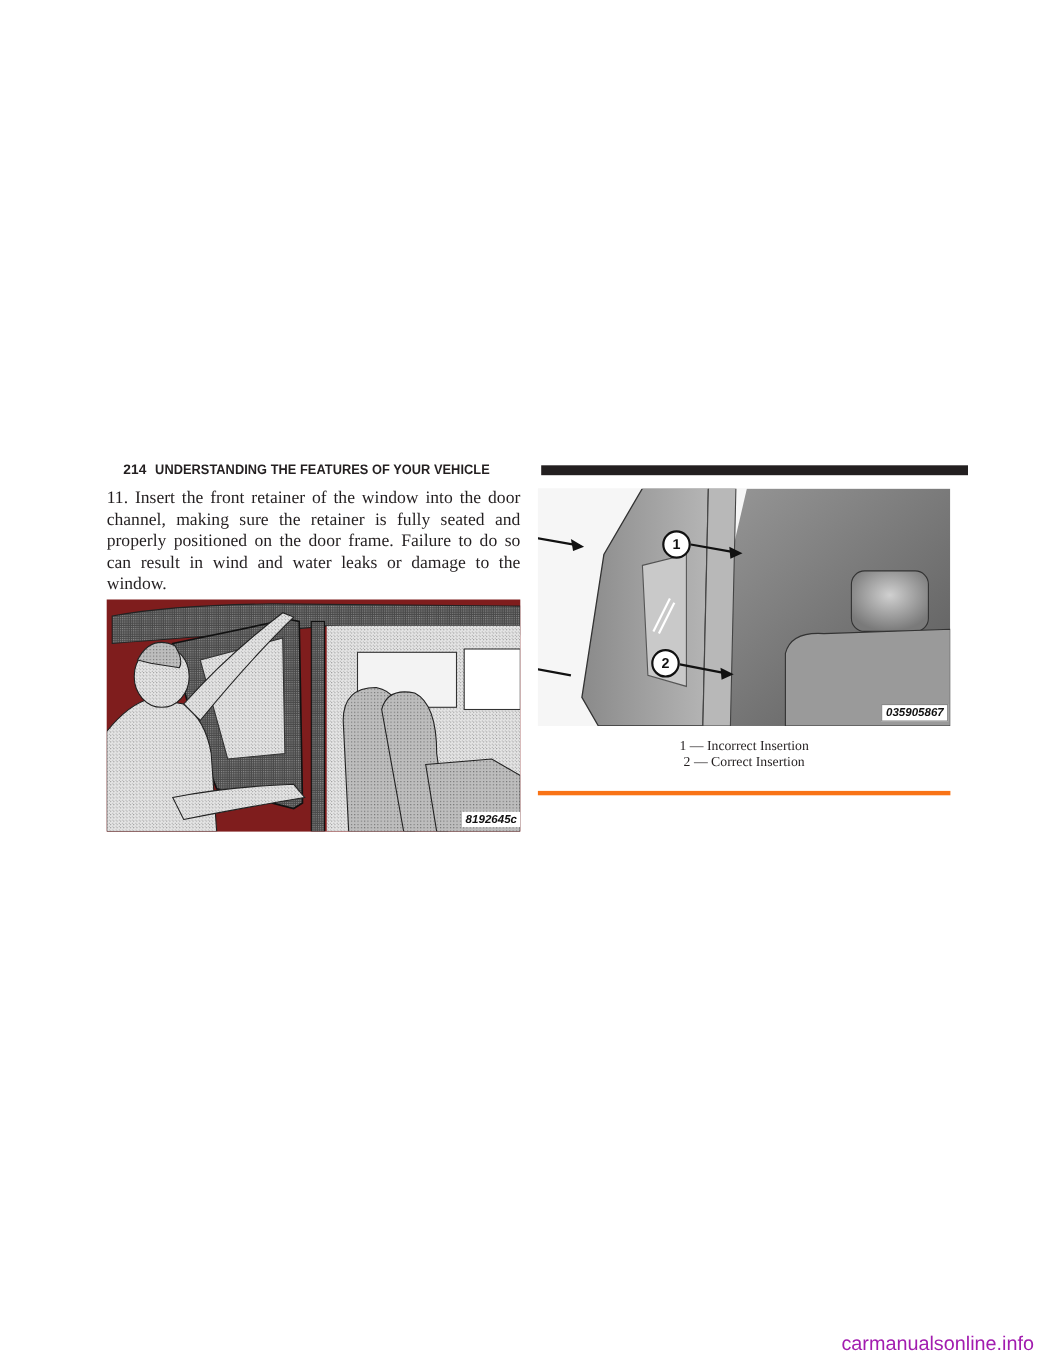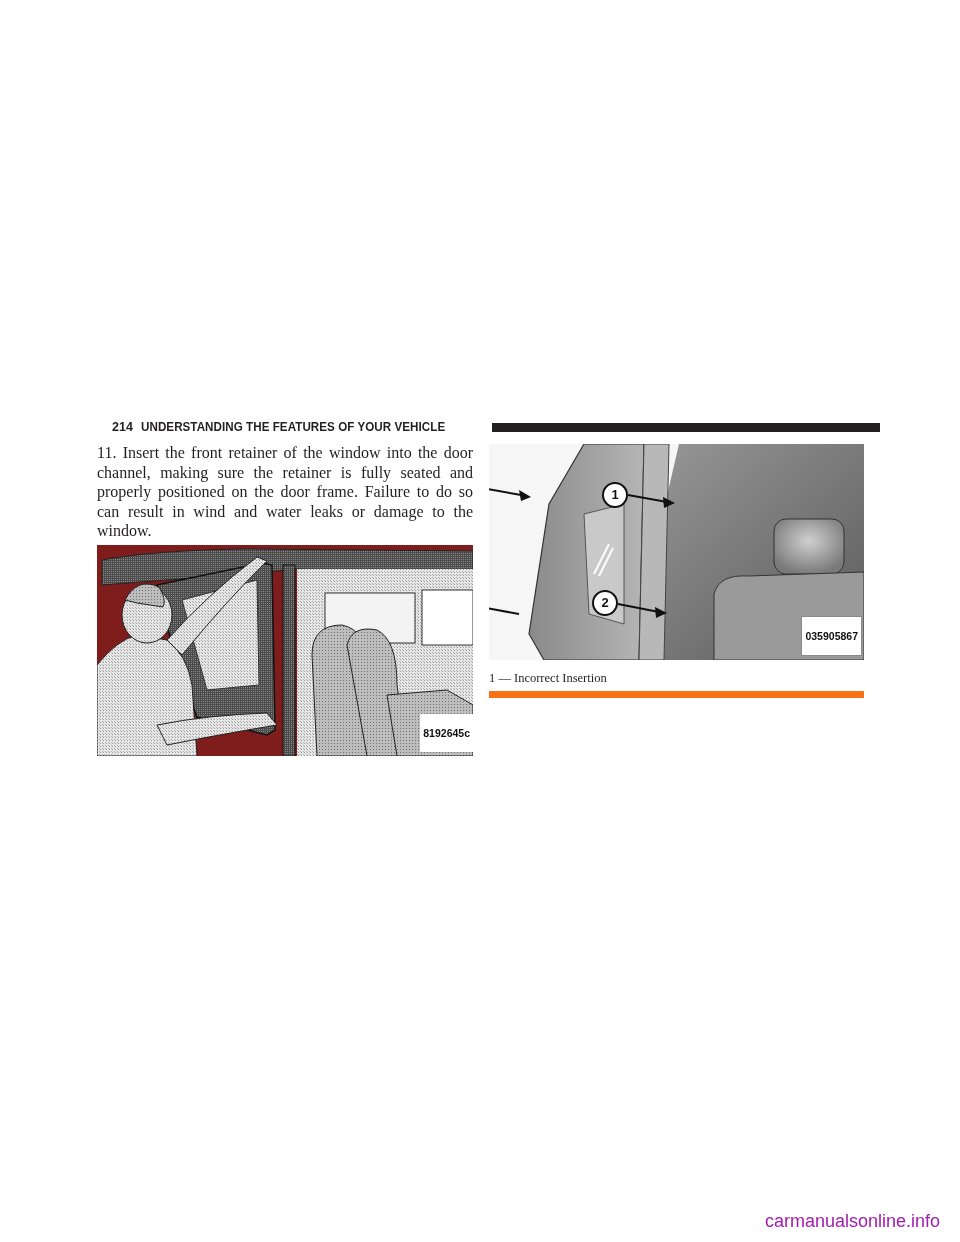--- a/index.html
+++ b/index.html
@@ -8,27 +8,27 @@
     .header { position: absolute; left: 112px; top: 418px; width: 768px; height: 16px; display: flex; align-items: flex-end; }
     .header .page-num { font-family: "Liberation Sans", sans-serif; font-weight: bold; font-size: 12.5px; letter-spacing: 0.1px; margin-right: 8px; }
     .header .section-title { font-family: "Liberation Sans", sans-serif; font-weight: bold; font-size: 12.5px; letter-spacing: 0.05px; white-space: nowrap; transform: scaleX(0.93); transform-origin: left center; }
     .header .bar { position: absolute; left: 380px; right: 0; top: 5px; height: 9px; background: #231f20; }
 
     .body-text { position: absolute; left: 97px; top: 443px; width: 376px; font-size: 16px; line-height: 19.5px; text-align: justify; text-align-last: left; }
 
     .fig-left { position: absolute; left: 97px; top: 545px; width: 376px; height: 211px; overflow: hidden; background: #7f1d1d; }
     .fig-right { position: absolute; left: 489px; top: 444px; width: 375px; height: 216px; overflow: hidden; background: #f4f4f4; }
 
-    .fig-code { position: absolute; font-family: "Liberation Sans", sans-serif; font-weight: bold; font-size: 10.5px; color: #111; background: #fff; padding: 13px 3px; line-height: 12px; }
+    .fig-code { position: absolute; font-family: "Liberation Sans", sans-serif; font-weight: bold; font-size: 10.5px; color: #111; background: #fff; padding: 1px 3px; line-height: 12px; font-style: italic; }
     .fig-left .fig-code { right: 0; bottom: 4px; }
     .fig-right .fig-code { right: 2px; bottom: 4px; border: 1px solid #888; }
 
     .callout { position: absolute; width: 22px; height: 22px; border: 2px solid #111; border-radius: 50%; background: #fff; font-family: "Liberation Sans", sans-serif; font-weight: bold; font-size: 13px; line-height: 22px; text-align: center; color: #111; }
 
-    .caption { position: absolute; left: 489px; top: 671px; width: 375px; font-size: 12.5px; line-height: 14px; border-bottom: 7px solid #f97316; padding-bottom: 6px; }
+    .caption { position: absolute; left: 489px; top: 671px; width: 375px; font-size: 12.5px; line-height: 14px; border-bottom: 4px solid #f97316; padding-bottom: 20px; text-align: center; }
     .caption div { white-space: nowrap; }
 
     .watermark { position: absolute; right: 20px; bottom: 10px; font-family: "Liberation Sans", sans-serif; font-size: 18px; color: #a21caf; }
   </style>
 </head>
 <body>
 
 <div class="header">
   <span class="page-num">214</span>
   <span class="section-title">UNDERSTANDING THE FEATURES OF YOUR VEHICLE</span>
@@ -122,15 +122,16 @@
     <line x1="139" y1="51" x2="178" y2="58" stroke="#111" stroke-width="2"></line>
     <polygon points="186,59 174,53 175,64" fill="#111"></polygon>
     <line x1="129" y1="160" x2="170" y2="168" stroke="#111" stroke-width="2"></line>
     <polygon points="178,169 166,163 167,174" fill="#111"></polygon>
   </svg>
   <span class="fig-code">035905867</span>
 </div>
 
 <div class="caption">
   <div>1 — Incorrect Insertion</div>
+  <div>2 — Correct Insertion</div>
 </div>
 
 <div class="watermark">carmanualsonline.info</div>
 
 </body></html>

